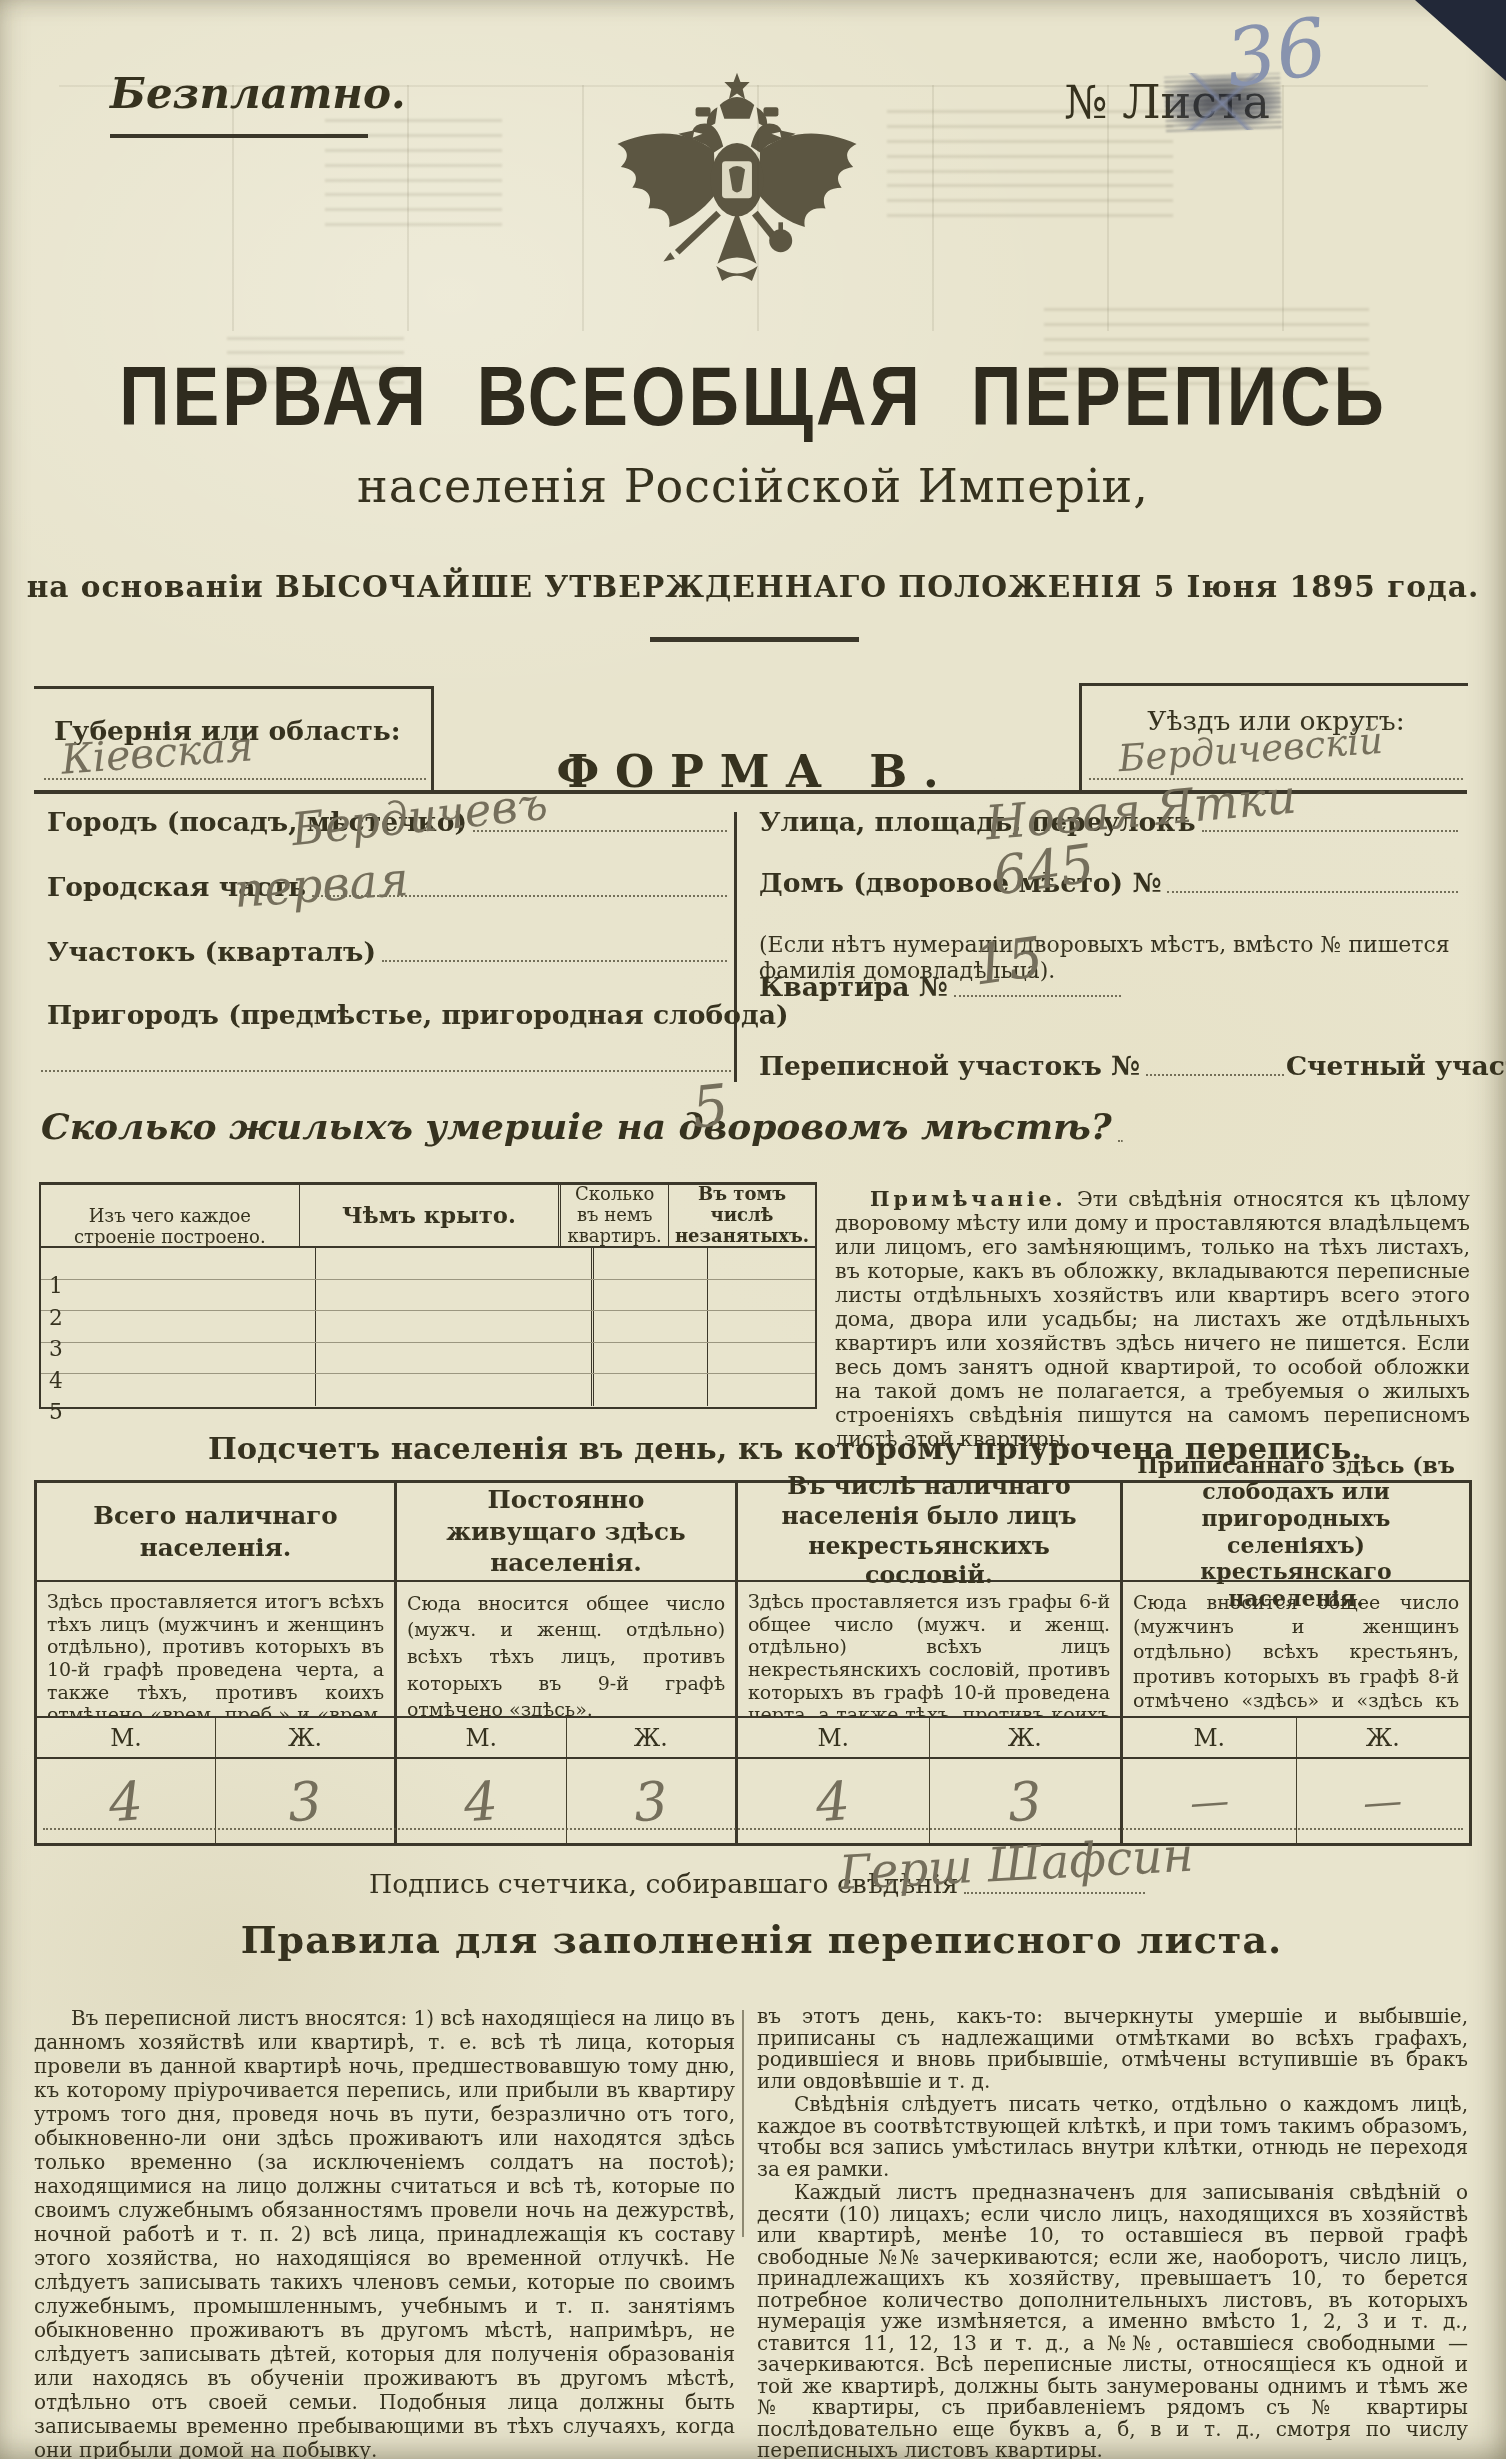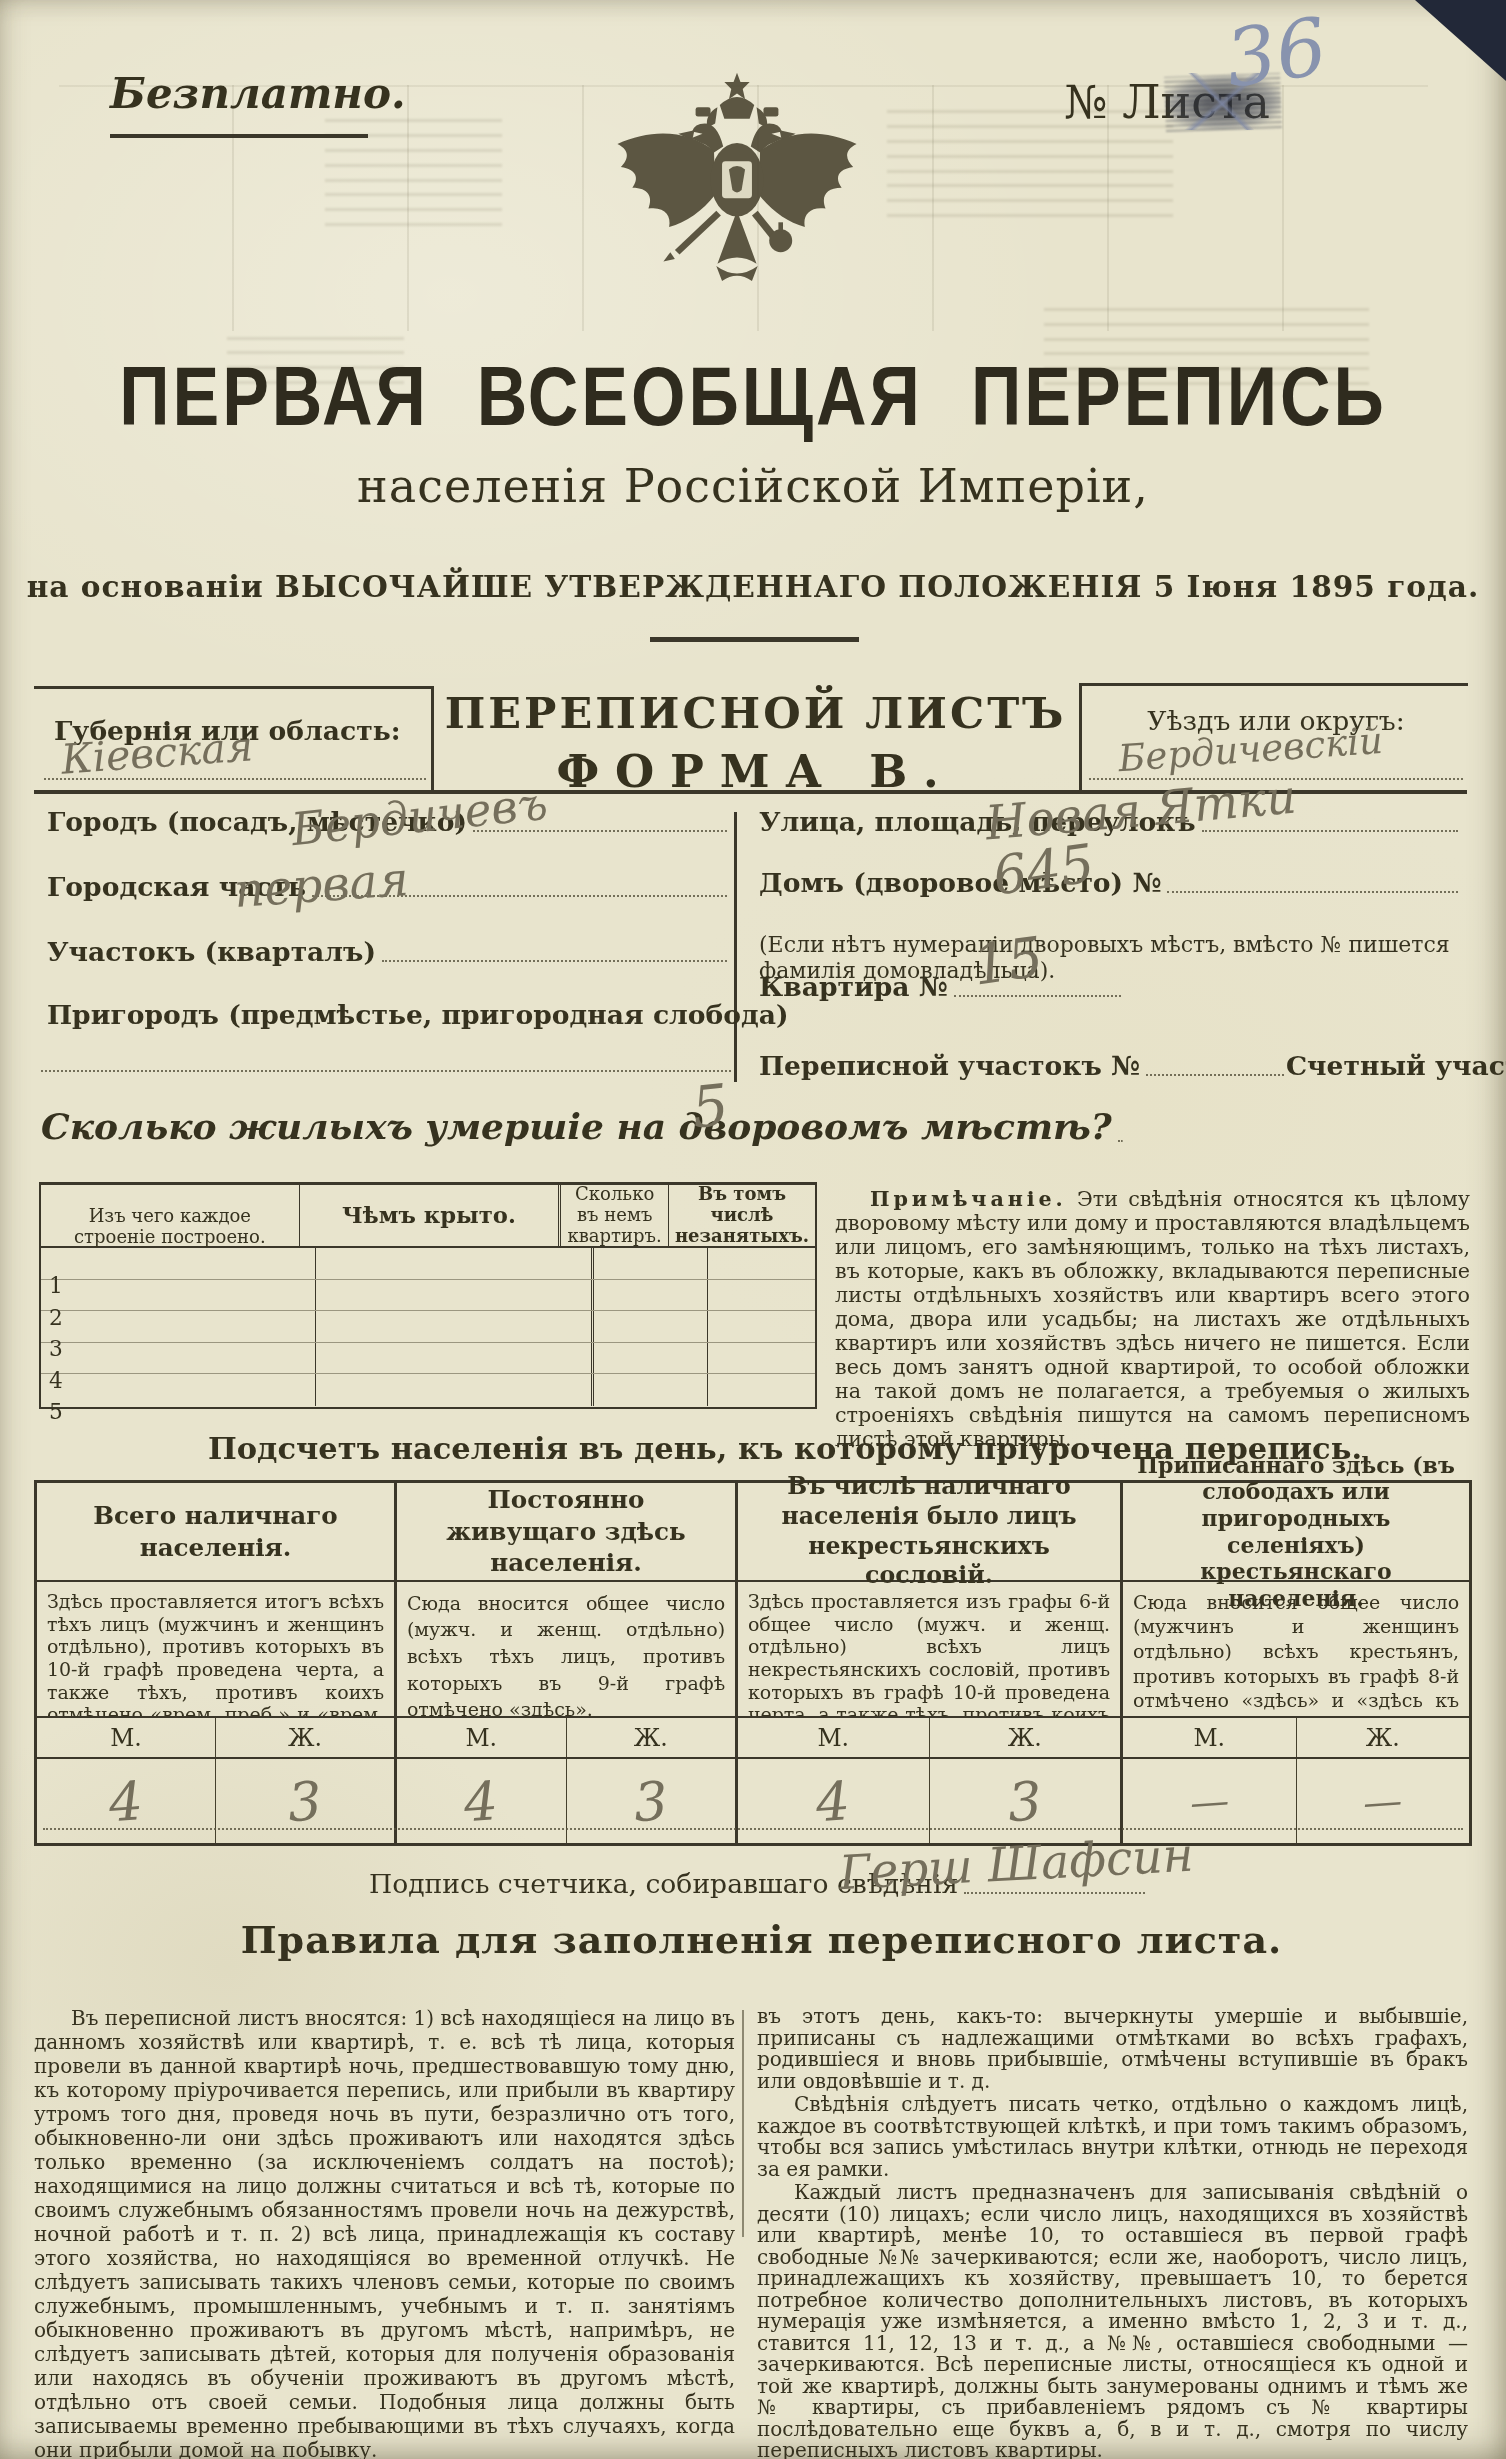--- a/index.html
+++ b/index.html
@@ -154,21 +154,20 @@
   <div class="abs rule-h" style="left:34px;top:686px;width:399px;height:3px"></div>
   <div class="abs rule-h" style="left:1079px;top:683px;width:389px;height:3px"></div>
   <div class="abs rule-h" style="left:431px;top:686px;width:3px;height:106px"></div>
   <div class="abs rule-h" style="left:1079px;top:683px;width:3px;height:109px"></div>
   <div class="abs rule-h" style="left:34px;top:790px;width:1433px;height:3.9px"></div>
 
   <div class="abs" style="left:54px;top:715px;font-size:26.6px;font-weight:bold;">Губернія или область:</div>
   <div class="abs" style="left:44px;top:778px;width:382px;border-bottom:2px dotted #57523d;opacity:.8;"></div>
   <div class="abs hw" style="left:61px;top:733px;font-size:41px;transform:rotate(-4deg);">Кіевская</div>
 
-  <div class="abs center" style="left:433px;top:688px;width:645px;font-size:43px;font-weight:bold;letter-spacing:3px;">ПЕРЕПИСНОЙ ЛИСТЪ</div>
   <div class="abs center" style="left:433px;top:745px;width:645px;font-size:45px;font-weight:bold;letter-spacing:15.8px;">ФОРМА В.</div>
 
   <div class="abs center" style="left:1084px;top:705px;width:384px;font-size:26.6px;font-weight:normal;">Уѣздъ или округъ:</div>
   <div class="abs" style="left:1089px;top:778px;width:374px;border-bottom:2px dotted #57523d;opacity:.8;"></div>
   <div class="abs hw" style="left:1118px;top:731px;font-size:37px;transform:rotate(-4deg);">Бердичевскій</div>
 
   <div class="abs rule-h" style="left:734px;top:812px;width:3px;height:270px"></div>
 
   <div class="frow" style="left:47px;top:806px;width:682px">
     <span class="lbl">Городъ (посадъ, мѣстечко)</span>

